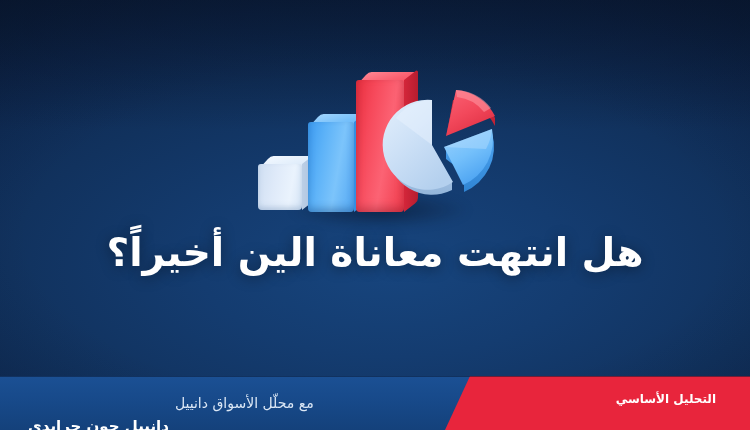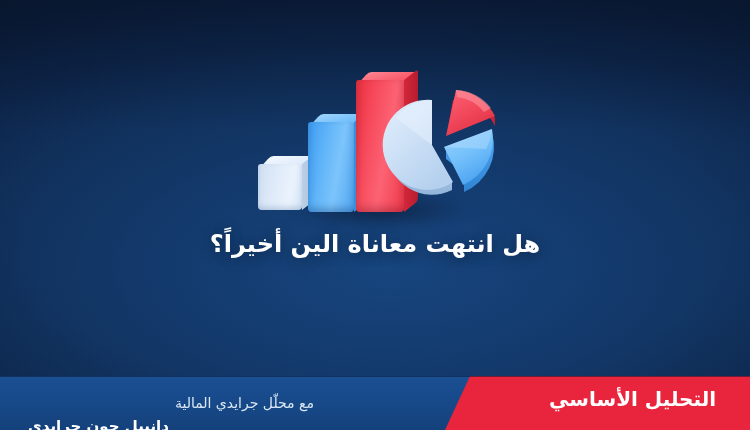--- a/index.html
+++ b/index.html
@@ -144,21 +144,21 @@
   }
   .pie svg { display: block; }
 
   
   .headline {
     position: absolute;
     left: 0; right: 0;
     top: 229px;
     text-align: center;
     color: #ffffff;
-    font-size: 24px;
+    font-size: 39px;
     font-weight: 600;
     letter-spacing: 0;
     line-height: 1.25;
     text-shadow: 0 2px 14px rgba(0,0,0,0.40);
   }
 
   
   .footer {
     position: absolute;
     left: 0; right: 0;
@@ -211,21 +211,21 @@
     margin-top: 46px;
   }
   .category {
     position: absolute;
     right: 34px;
     top: 0;
     height: 46px;
     display: flex;
     align-items: center;
     color: #ffffff;
-    font-size: 20px;
+    font-size: 12px;
     font-weight: 600;
     white-space: nowrap;
   }
 </style>
 </head>
 <body>
 
 <div id="stage">
 
   <div class="bg-base"></div>
@@ -308,20 +308,20 @@
   </div>
 
   <div class="headline">هل انتهت معاناة الين أخيراً؟</div>
 
   <div class="footer">
     <div class="footer-blue"></div>
     <div class="footer-red"></div>
     <div class="footer-topline"></div>
 
     <div class="presenter">
-      <span class="with">مع محلّل جرايدي المالية</span>
+      <span class="with">مع محلّل الأسواق دانييل</span>
       <span class="name">دانييل جون جرايدي</span>
     </div>
 
     <div class="category">التحليل الأساسي</div>
   </div>
 
 </div>
 
 </body></html>

